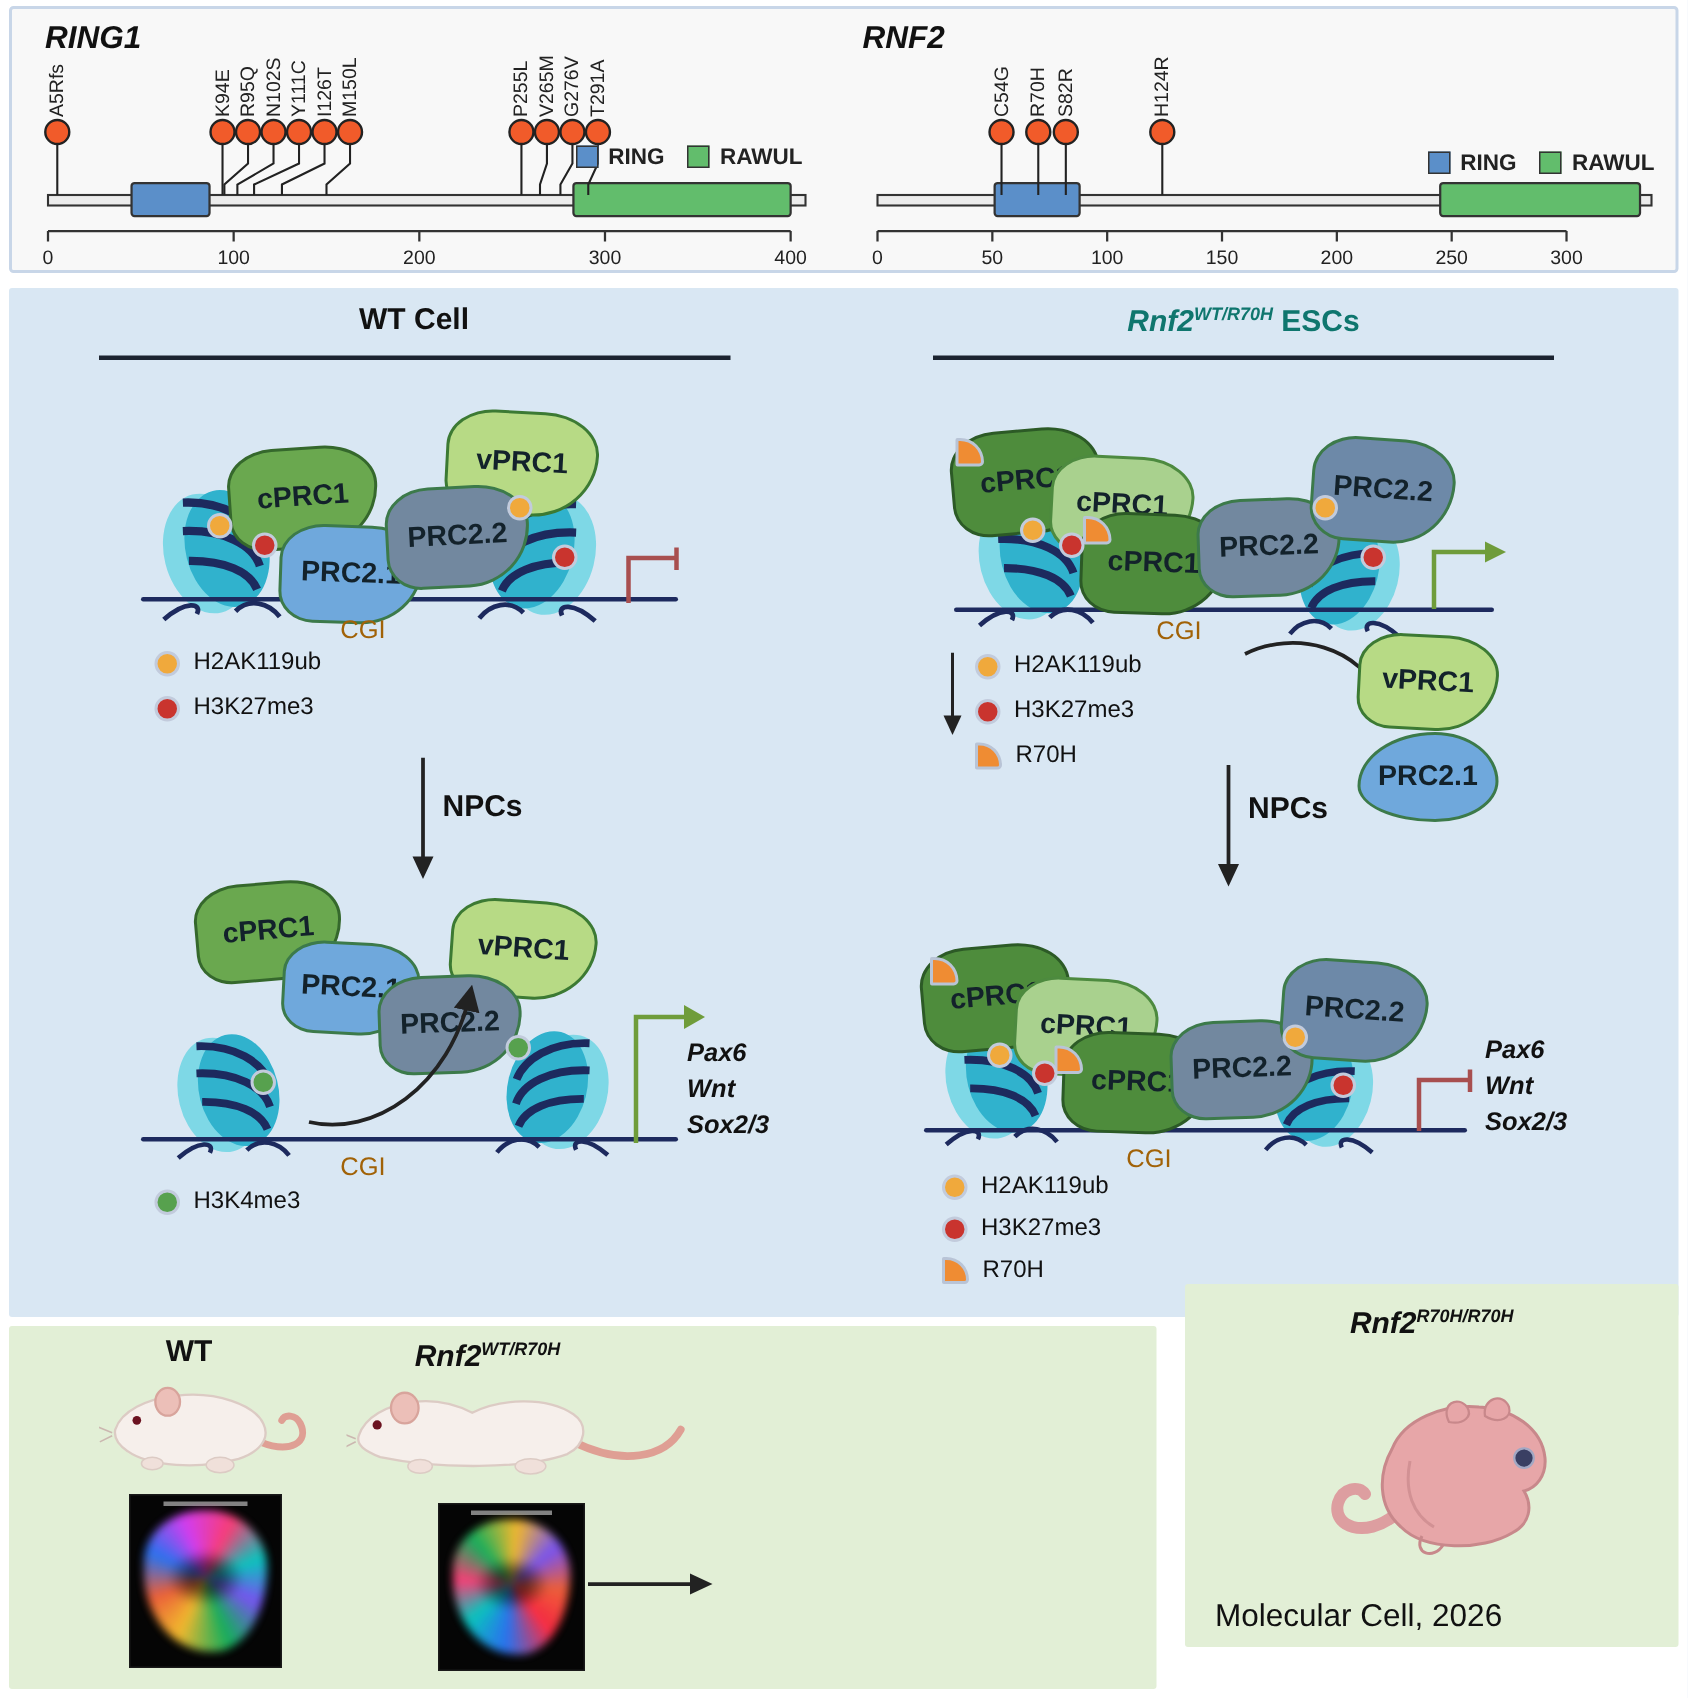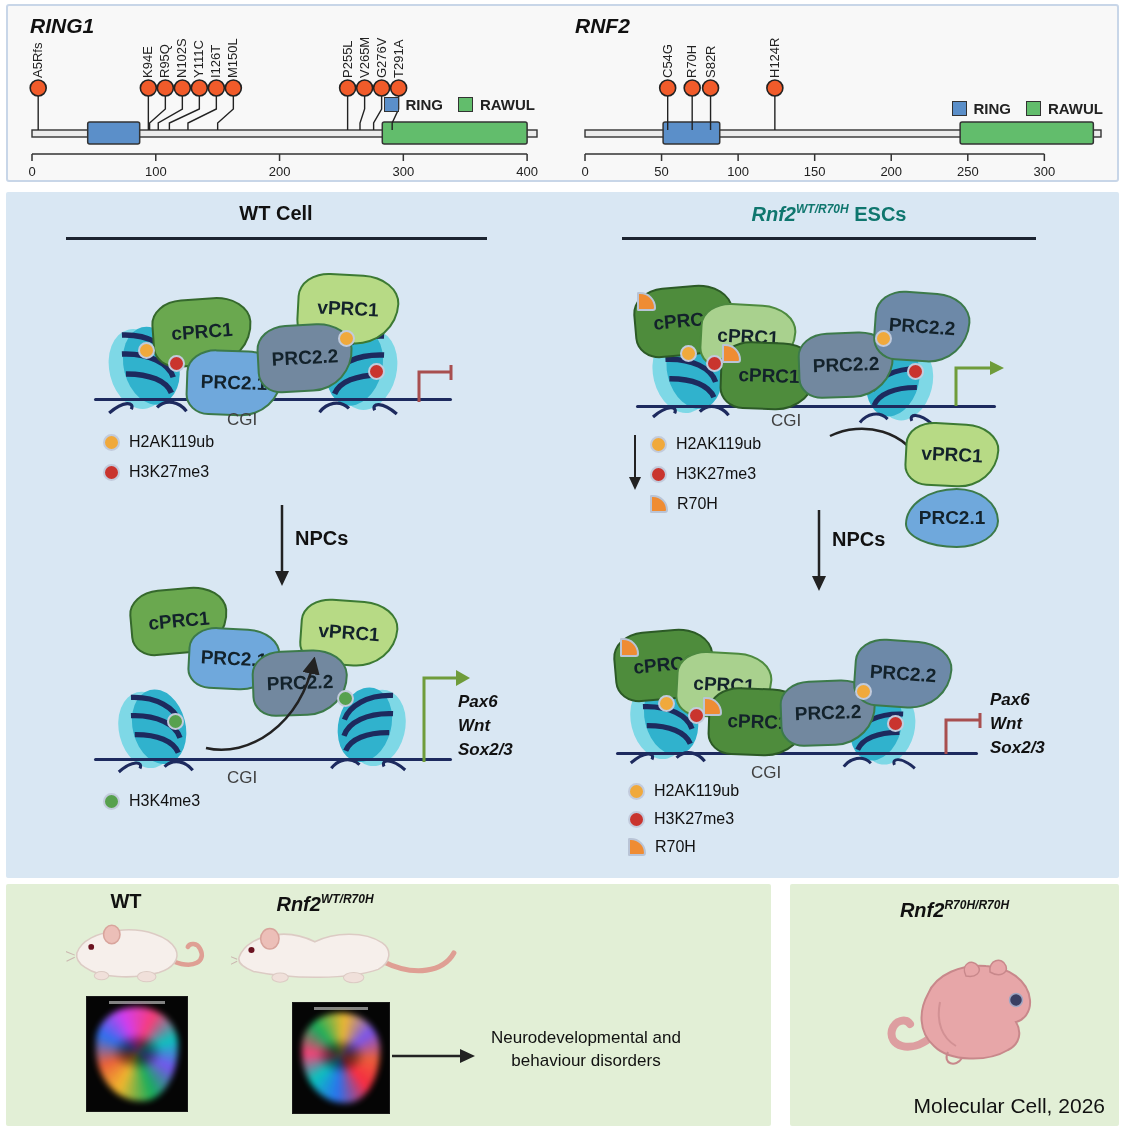--- a/index.html
+++ b/index.html
@@ -16,37 +16,37 @@
   .sec-title{font-size:20px;font-weight:700;color:#111;text-align:center;}
   .sec-title.red{color:#0f766e;}
   .sec-title i{font-style:italic;}
   .sec-title sup{font-size:12px;}
   .underline{position:absolute;height:2.5px;background:#1c2430;}
   .blob{position:absolute;border:2.5px solid #35682c;display:flex;align-items:center;justify-content:center;font-size:19px;font-weight:600;color:#13222b;border-radius:46% 54% 64% 36%/52% 58% 90% 46%;}
   .dna{position:absolute;height:3px;background:#1d2a5e;border-radius:2px;}
   .mark{position:absolute;width:17px;height:17px;border-radius:50%;border:2px solid #c2cbdc;box-sizing:border-box;}
   .mk-y{background:#f0a93c;} .mk-r{background:#c9342e;} .mk-g{background:#57a14e;}
   .quarter{position:absolute;width:19px;height:19px;background:#ef8c33;border:2px solid #b9c4d6;border-radius:8% 100% 20% 8%;box-sizing:border-box;}
-  .cgi{position:absolute;font-size:17px;font-weight:500;color:#404040;text-align:center;width:80px;}
+  .cgi{position:absolute;font-size:17px;font-weight:500;color:#a16207;text-align:center;width:80px;}
   .legend-row{position:absolute;display:flex;align-items:center;gap:9px;font-size:16px;color:#111;}
   .legend-row .mk{width:17px;height:17px;border-radius:50%;border:2px solid #c2cbdc;box-sizing:border-box;flex:0 0 auto;}
   .legend-row .qk{width:18px;height:18px;background:#ef8c33;border:2px solid #b9c4d6;border-radius:8% 100% 20% 8%;box-sizing:border-box;flex:0 0 auto;}
   .npcs-label{position:absolute;font-size:20px;font-weight:700;color:#111;}
   .genes{position:absolute;font-style:italic;font-size:17px;font-weight:600;line-height:24px;color:#111;}
   
   .bot-left{left:6px;top:884px;width:765px;height:242px;background:#e2efd6;border-radius:2px;}
-  .bot-right{left:790px;top:884px;width:329px;height:242px;background:#e2efd6;border-radius:2px;}
+  .bot-right{left:790px;top:856px;width:329px;height:242px;background:#e2efd6;border-radius:2px;}
   .mouse-label{position:absolute;font-size:20px;font-weight:700;color:#111;text-align:center;}
   .mouse-label i{font-style:italic;} .mouse-label sup{font-size:12px;}
   .brain{position:absolute;background:#050505;border:1px solid #1a1a1a;overflow:hidden;}
   .brain .blb{position:absolute;left:9%;top:9%;width:82%;height:82%;border-radius:50% 50% 44% 56%/38% 42% 62% 58%;background:conic-gradient(from 25deg at 50% 48%,#e84a7a,#29c7c0,#7a5ce0,#2fb06a,#f2c24e,#e06a4a,#3a77e0,#c84ae0,#e84a7a);filter:blur(3px) saturate(1.25);opacity:.95;}
   .brain .blb:after{content:"";position:absolute;left:18%;top:28%;width:64%;height:40%;border-radius:50%;background:radial-gradient(ellipse at 50% 50%,rgba(0,0,0,.55) 0 30%,transparent 70%);}
   .brain .cap{position:absolute;top:4px;left:22%;width:56%;height:3px;background:rgba(255,255,255,.5);}
   .outcome{position:absolute;font-size:17px;color:#111;text-align:center;line-height:23px;}
-  .citation{position:absolute;font-size:21px;color:#111;text-align:right;}
+  .citation{position:absolute;font-size:21px;color:#111;text-align:left;}
 </style>
 </head>
 <body>
 
 <svg width="0" height="0" style="position:absolute" aria-hidden="true">
   <defs>
     <symbol id="nuc" viewBox="0 0 100 104">
       <g transform="rotate(-14 50 52)">
         <ellipse cx="41" cy="52" rx="31" ry="44" fill="#7ed8e6"></ellipse>
         <ellipse cx="56" cy="52" rx="30" ry="43" fill="#30b2cd"></ellipse>
@@ -403,24 +403,20 @@
       <div class="blb"></div>
     </div>
     <div class="brain" style="left:286px;top:118px;width:96px;height:110px">
       <div class="cap"></div>
       <div class="blb" style="background:conic-gradient(from 140deg at 50% 48%,#e8384a,#3a77e0,#29c7c0,#e84a7a,#2fb06a,#f2c24e,#7a5ce0,#e06a4a,#e8384a)"></div>
     </div>
     <svg class="abs" style="left:386px;top:164px" width="84" height="16" viewBox="0 0 84 16">
       <line x1="0" y1="8" x2="70" y2="8" stroke="#222" stroke-width="2.5"></line>
       <polygon points="68,1 83,8 68,15" fill="#222"></polygon>
     </svg>
-    <div class="outcome" style="left:470px;top:142px;width:220px">
-      <div>Neurodevelopmental and</div>
-      <div>behaviour disorders</div>
-    </div>
   </section>
 
   <section class="abs bot-right">
     <div class="mouse-label" style="left:0;top:14px;width:100%">
       <i>Rnf2</i><sup><i>R70H/R70H</i></sup>
     </div>
     <svg class="abs" style="left:80px;top:56px" width="175" height="128" viewBox="0 0 175 128">
       <path d="M60 98 C40 114 18 106 22 90 C25 80 36 78 40 84" fill="none" stroke="#dd9ea0" stroke-width="8" stroke-linecap="round"></path>
       <path d="M58 54 C66 34 92 24 116 26 C138 27 158 40 160 60 C161 72 154 80 146 82 C152 92 150 104 138 110 C118 122 80 122 64 106 C48 92 49 70 58 54 Z" fill="#e7a6a8" stroke="#c8888b" stroke-width="2"></path>
       <path d="M96 36 C90 24 102 18 108 26 C112 32 106 38 96 36 Z" fill="#e7a6a8" stroke="#c8888b" stroke-width="1.5"></path>

